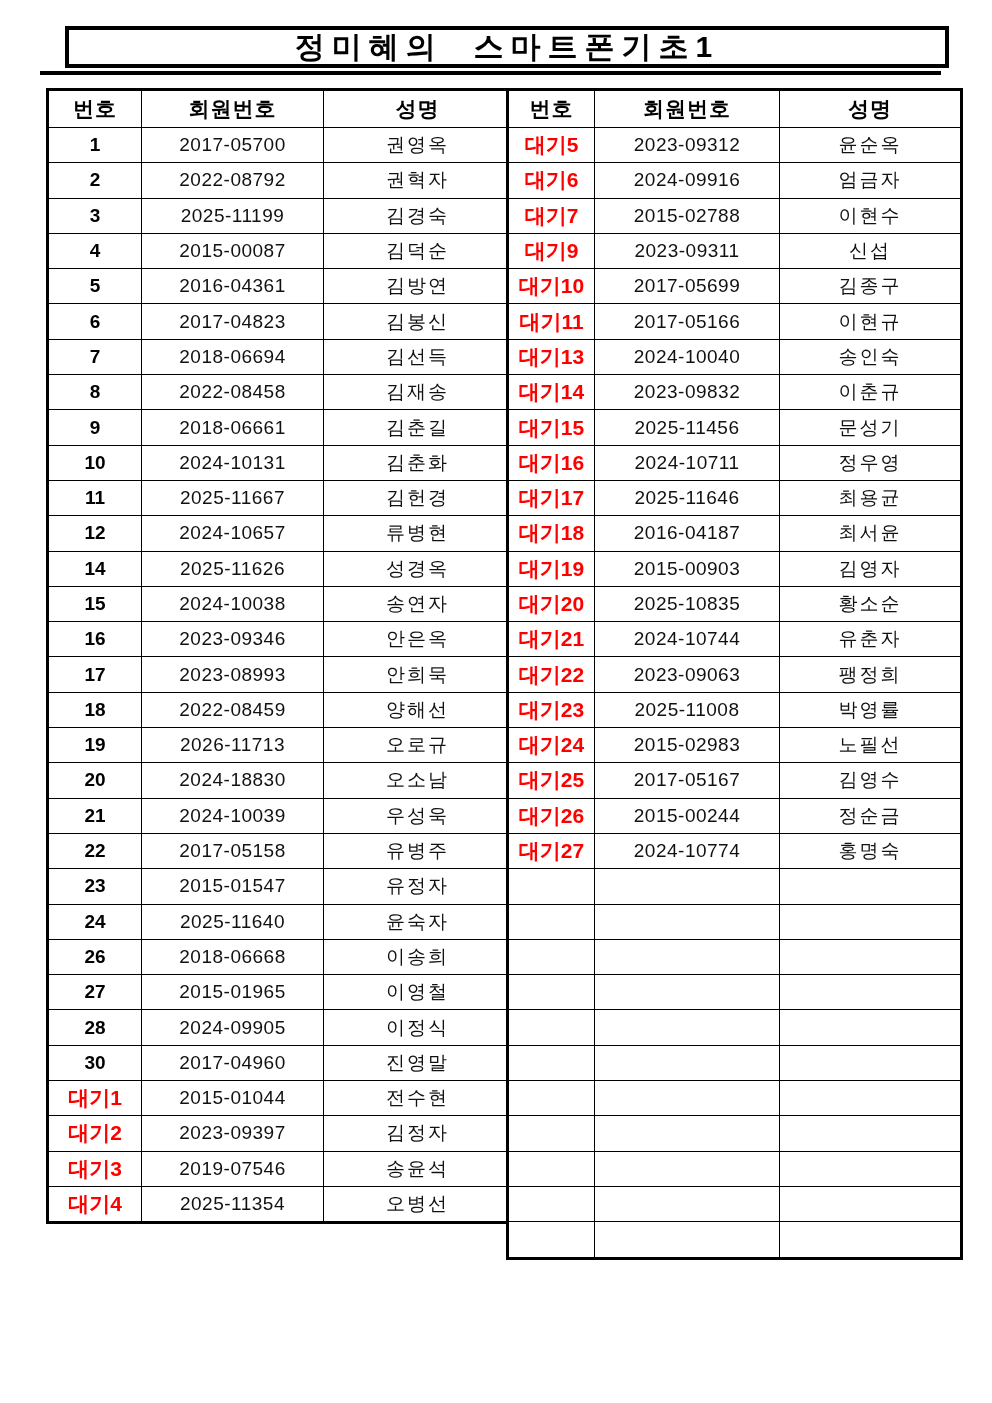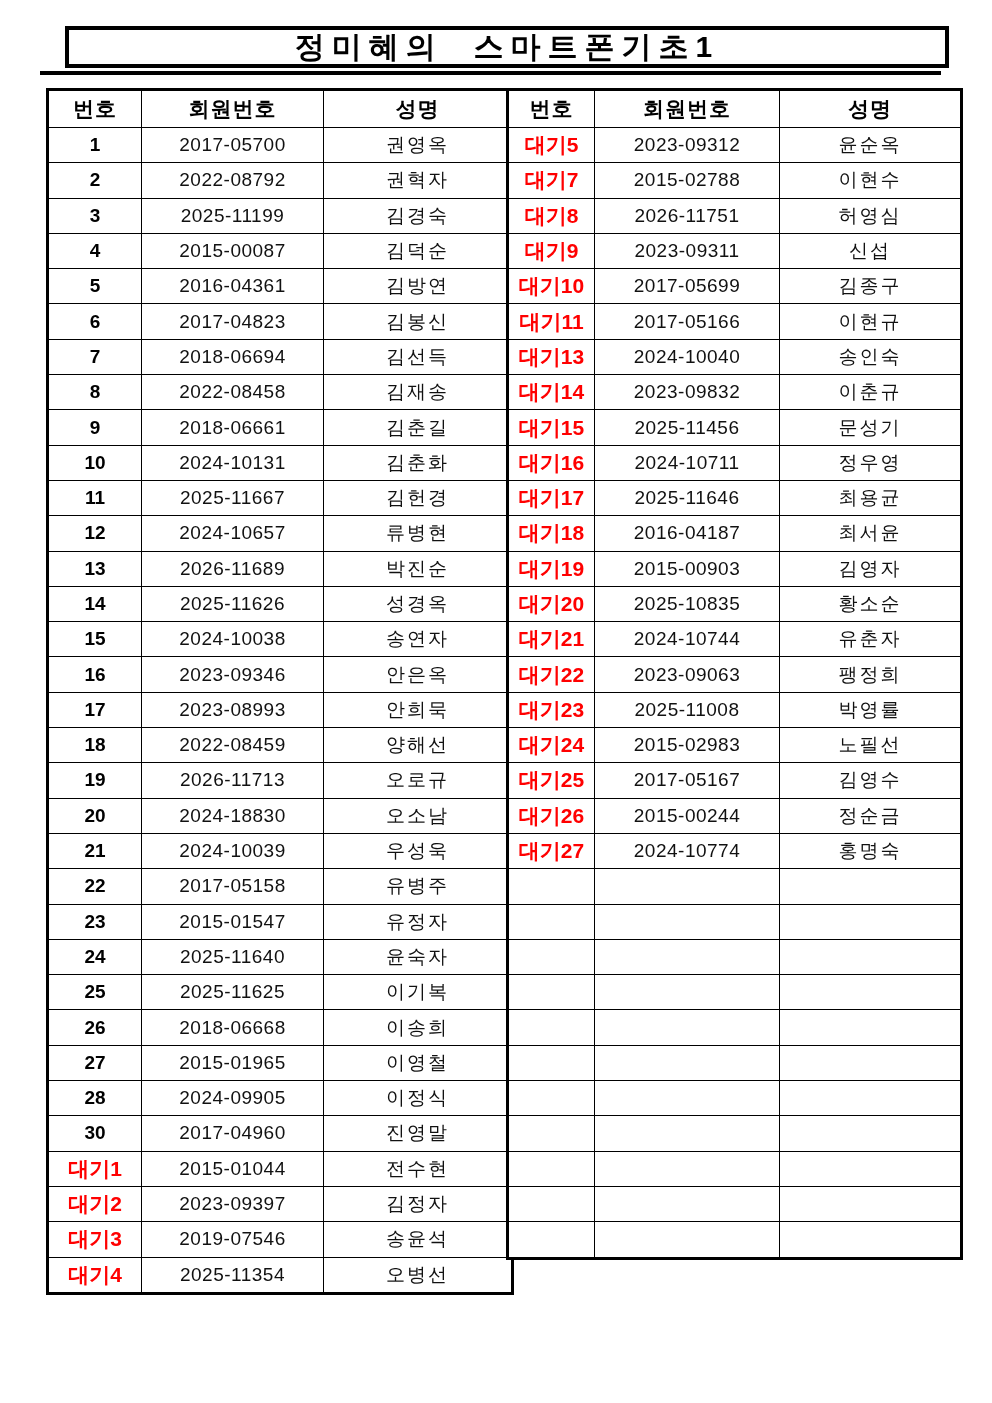--- a/index.html
+++ b/index.html
@@ -173,25 +173,20 @@
           <td class="col-no">11</td>
           <td class="col-id">2025-11667</td>
           <td class="col-nm">김헌경</td>
         </tr>
         <tr>
           <td class="col-no">12</td>
           <td class="col-id">2024-10657</td>
           <td class="col-nm">류병현</td>
         </tr>
         <tr>
-          <td class="col-no">13</td>
-          <td class="col-id">2026-11689</td>
-          <td class="col-nm">박진순</td>
-        </tr>
-        <tr>
           <td class="col-no">14</td>
           <td class="col-id">2025-11626</td>
           <td class="col-nm">성경옥</td>
         </tr>
         <tr>
           <td class="col-no">15</td>
           <td class="col-id">2024-10038</td>
           <td class="col-nm">송연자</td>
         </tr>
         <tr>
@@ -231,25 +226,20 @@
         </tr>
         <tr>
           <td class="col-no">23</td>
           <td class="col-id">2015-01547</td>
           <td class="col-nm">유정자</td>
         </tr>
         <tr>
           <td class="col-no">24</td>
           <td class="col-id">2025-11640</td>
           <td class="col-nm">윤숙자</td>
-        </tr>
-        <tr>
-          <td class="col-no">25</td>
-          <td class="col-id">2025-11625</td>
-          <td class="col-nm">이기복</td>
         </tr>
         <tr>
           <td class="col-no">26</td>
           <td class="col-id">2018-06668</td>
           <td class="col-nm">이송희</td>
         </tr>
         <tr>
           <td class="col-no">27</td>
           <td class="col-id">2015-01965</td>
           <td class="col-nm">이영철</td>
@@ -295,30 +285,30 @@
         <th class="col-nm">성명</th>
       </tr>
     </thead>
     <tbody>
         <tr>
           <td class="col-no waiting">대기5</td>
           <td class="col-id">2023-09312</td>
           <td class="col-nm">윤순옥</td>
         </tr>
         <tr>
+          <td class="col-no waiting">대기6</td>
+          <td class="col-id">2024-09916</td>
+          <td class="col-nm">엄금자</td>
+        </tr>
+        <tr>
           <td class="col-no waiting">대기7</td>
           <td class="col-id">2015-02788</td>
           <td class="col-nm">이현수</td>
         </tr>
         <tr>
-          <td class="col-no waiting">대기8</td>
-          <td class="col-id">2026-11751</td>
-          <td class="col-nm">허영심</td>
-        </tr>
-        <tr>
           <td class="col-no waiting">대기9</td>
           <td class="col-id">2023-09311</td>
           <td class="col-nm">신섭</td>
         </tr>
         <tr>
           <td class="col-no waiting">대기10</td>
           <td class="col-id">2017-05699</td>
           <td class="col-nm">김종구</td>
         </tr>
         <tr>

